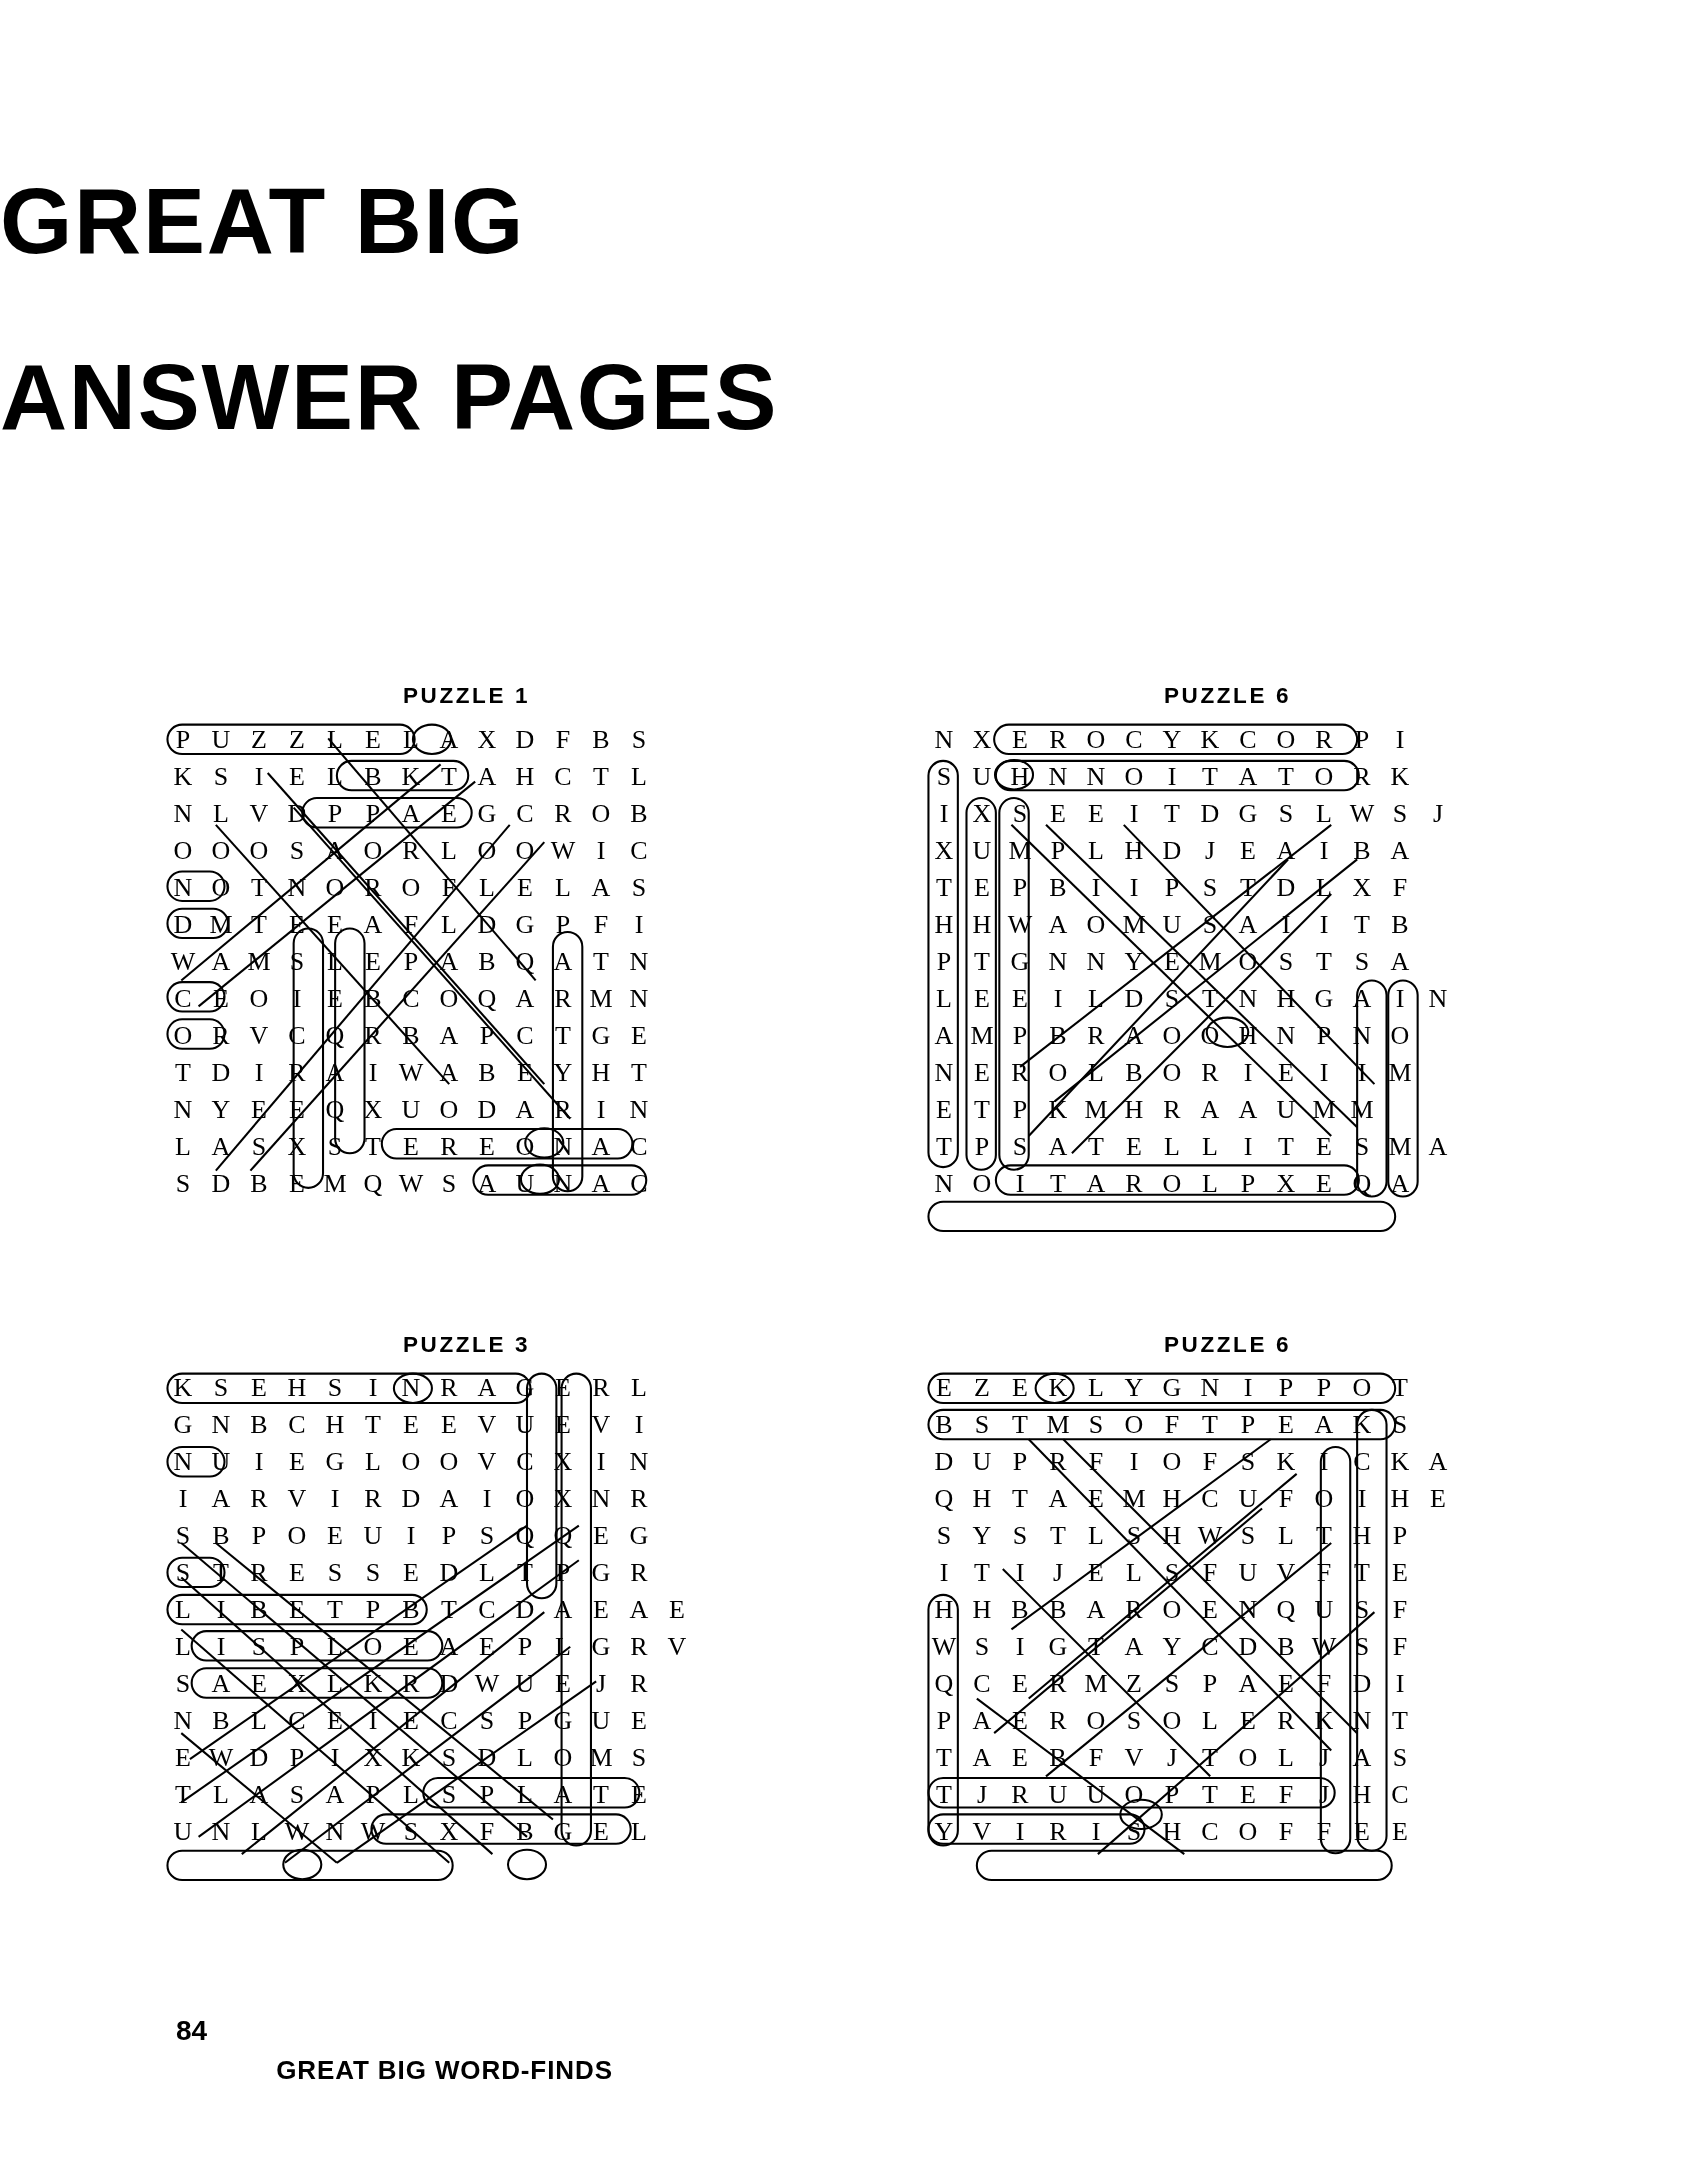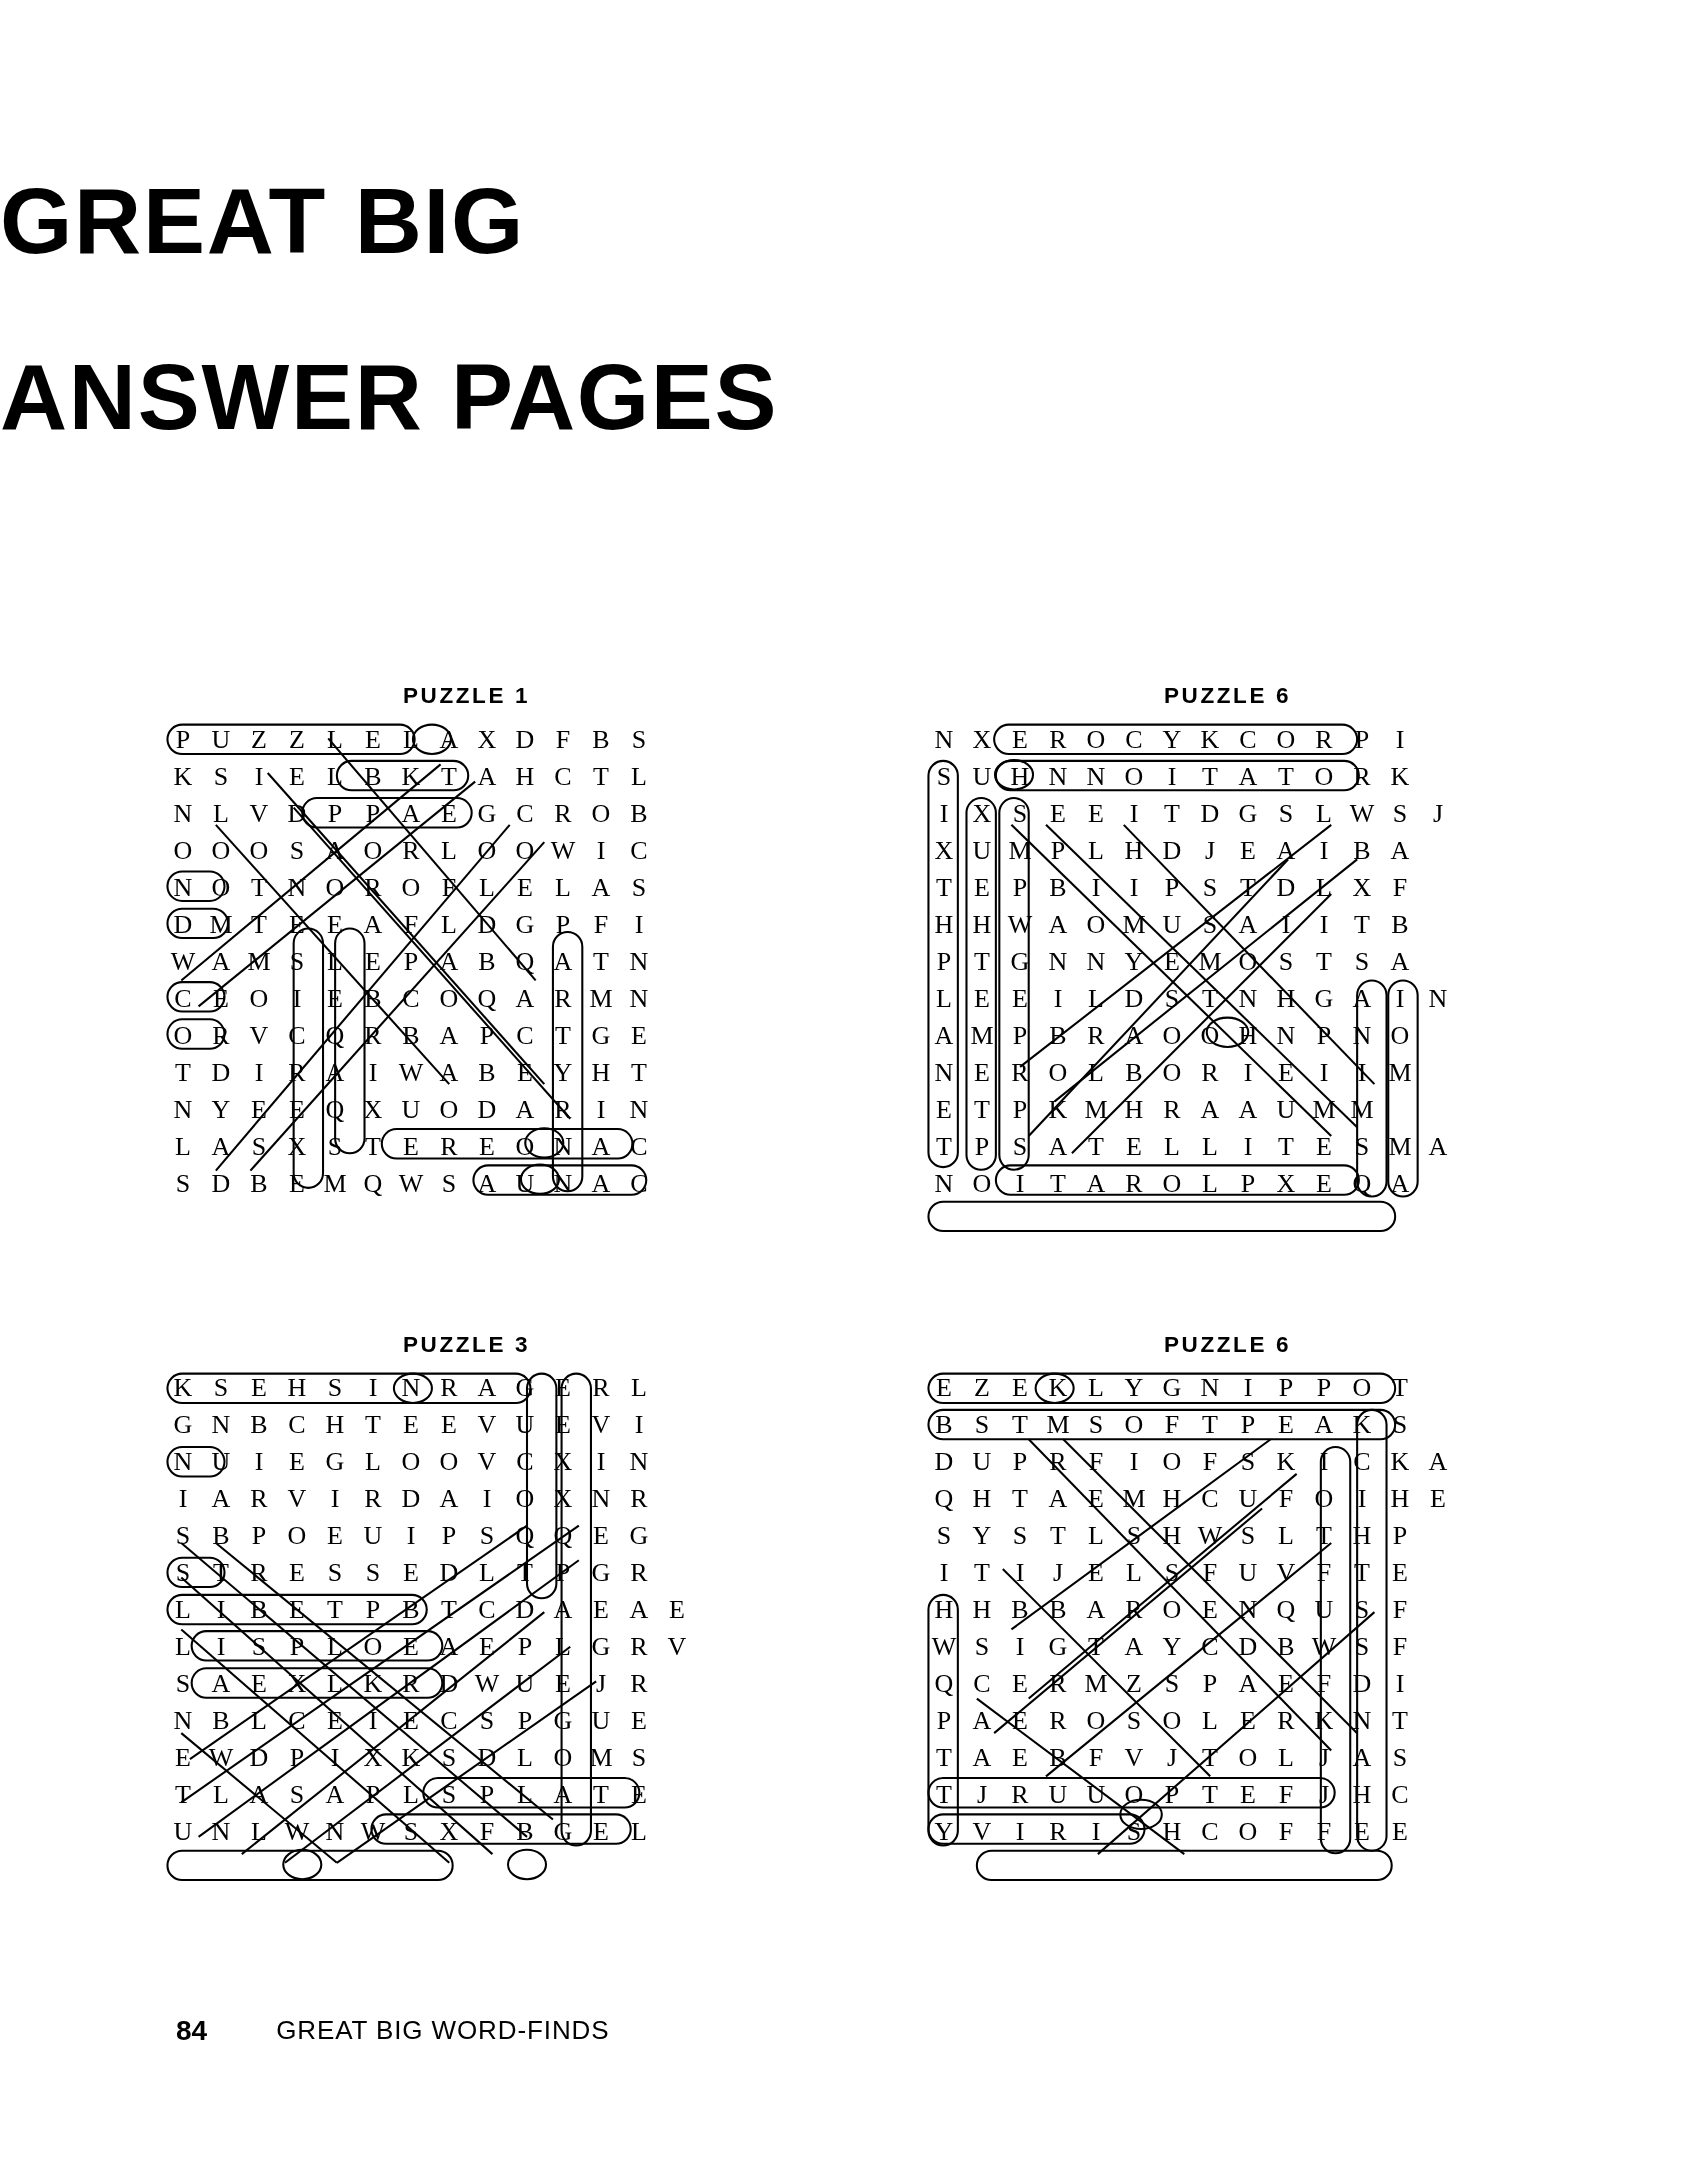--- a/index.html
+++ b/index.html
@@ -100,22 +100,23 @@
     display: flex;
     align-items: flex-start;
     gap: 69px;
   }
   .page-number {
     font-size: 28px;
     font-weight: bold;
   }
   .book-title {
     font-size: 26px;
-    font-weight: normal;
+    font-weight: bold;
     letter-spacing: 0.9px;
+    margin-top: 40px;
   }
   .spacer-row { height: 22.5px; }
 </style>
 </head>
 <body>
 
 <div class="page">
 
   <div class="title-block">
     <div class="title-line1">GREAT BIG</div>

